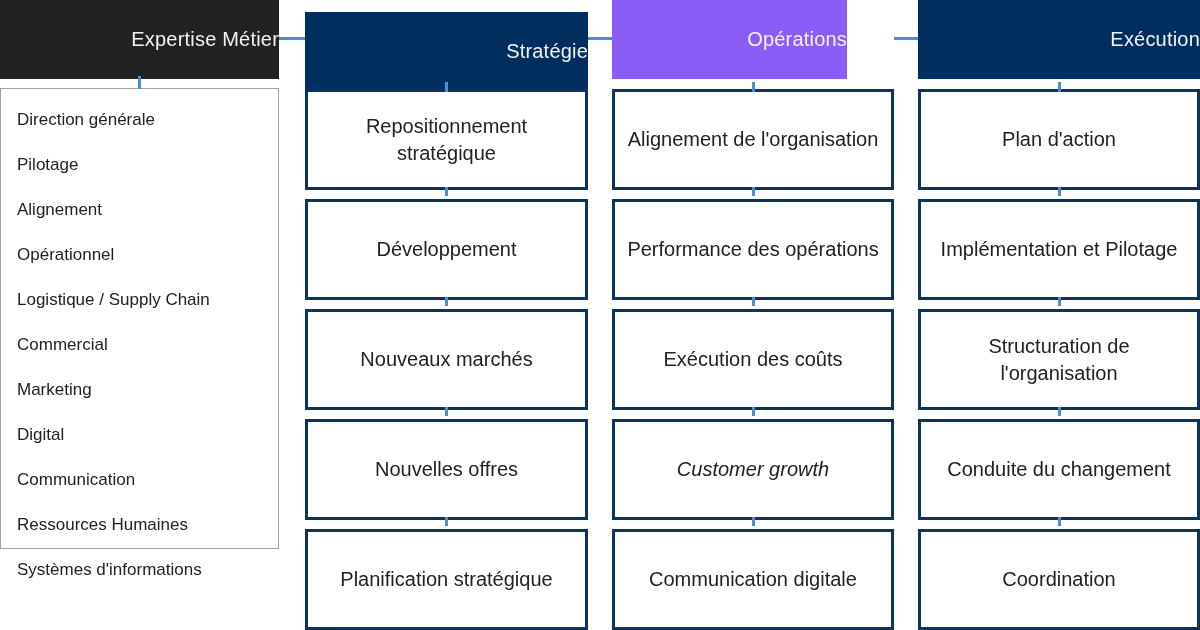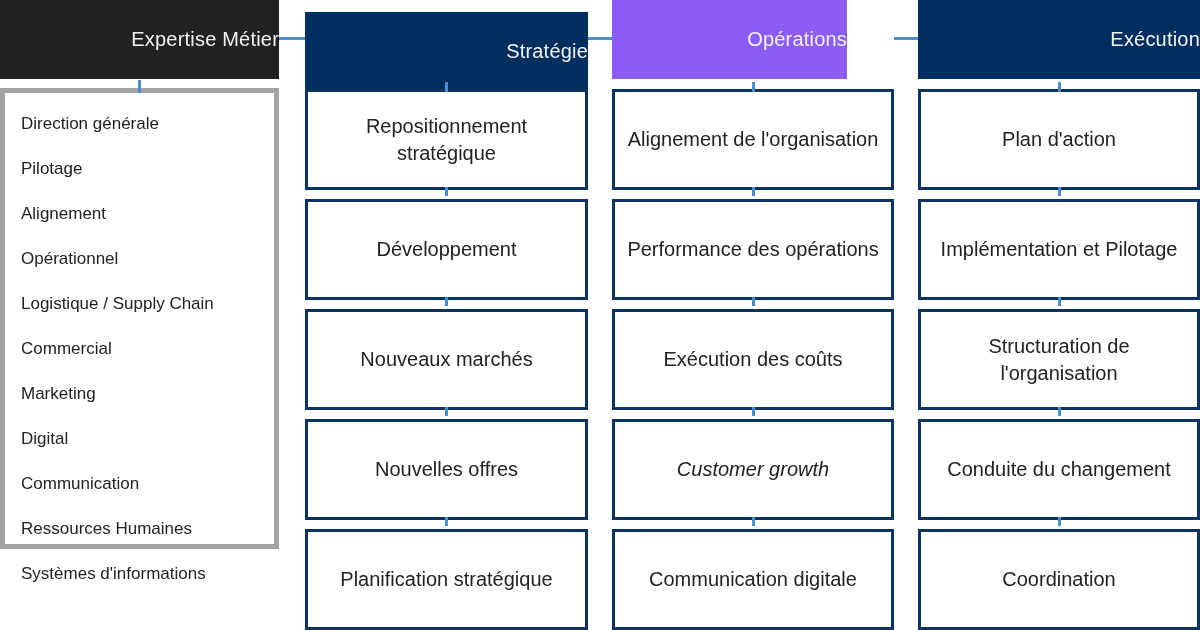--- a/index.html
+++ b/index.html
@@ -29,21 +29,21 @@
     background: #4a8ed0;
   }
   .h-conn.a { left: 279px; width: 26px; }
   .h-conn.b { left: 588px; width: 24px; }
   .h-conn.c { left: 894px; width: 24px; }
 
   
   .panel {
     position: absolute; left: 0; top: 88px;
     width: 279px; height: 461px;
-    border: 5px solid #a3a3a3; background: #ffffff;
+    border: 1px solid #a3a3a3; background: #ffffff;
     padding: 22px 0 0 16px;
   }
   .panel-item {
     font-size: 17px; color: #222222;
     line-height: 1; margin-bottom: 28px; white-space: nowrap;
   }
   .panel-item:last-child { margin-bottom: 0; }
 
   
   .col { position: absolute; top: 89px; width: 283px; }

